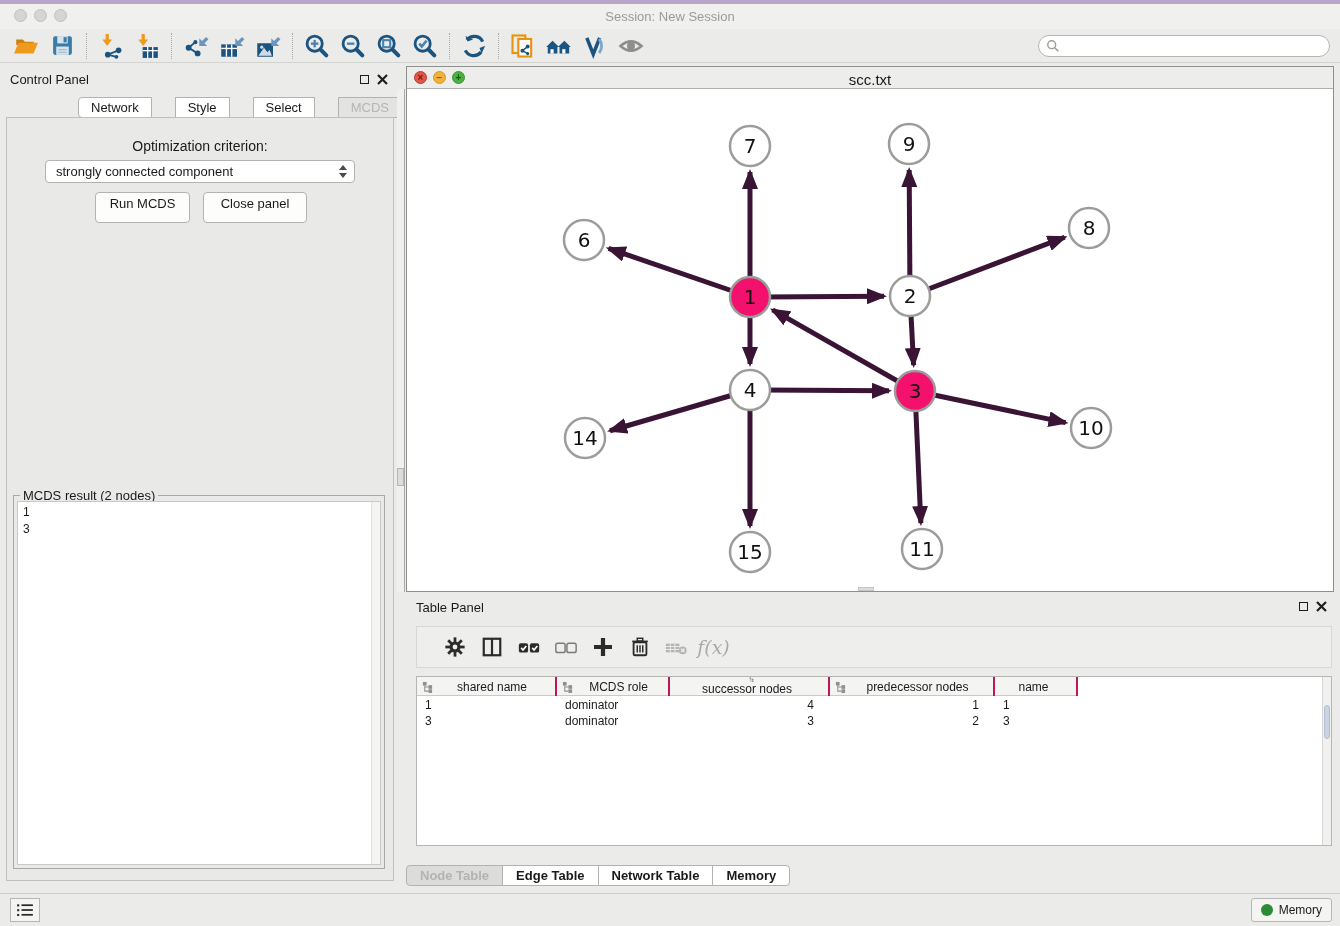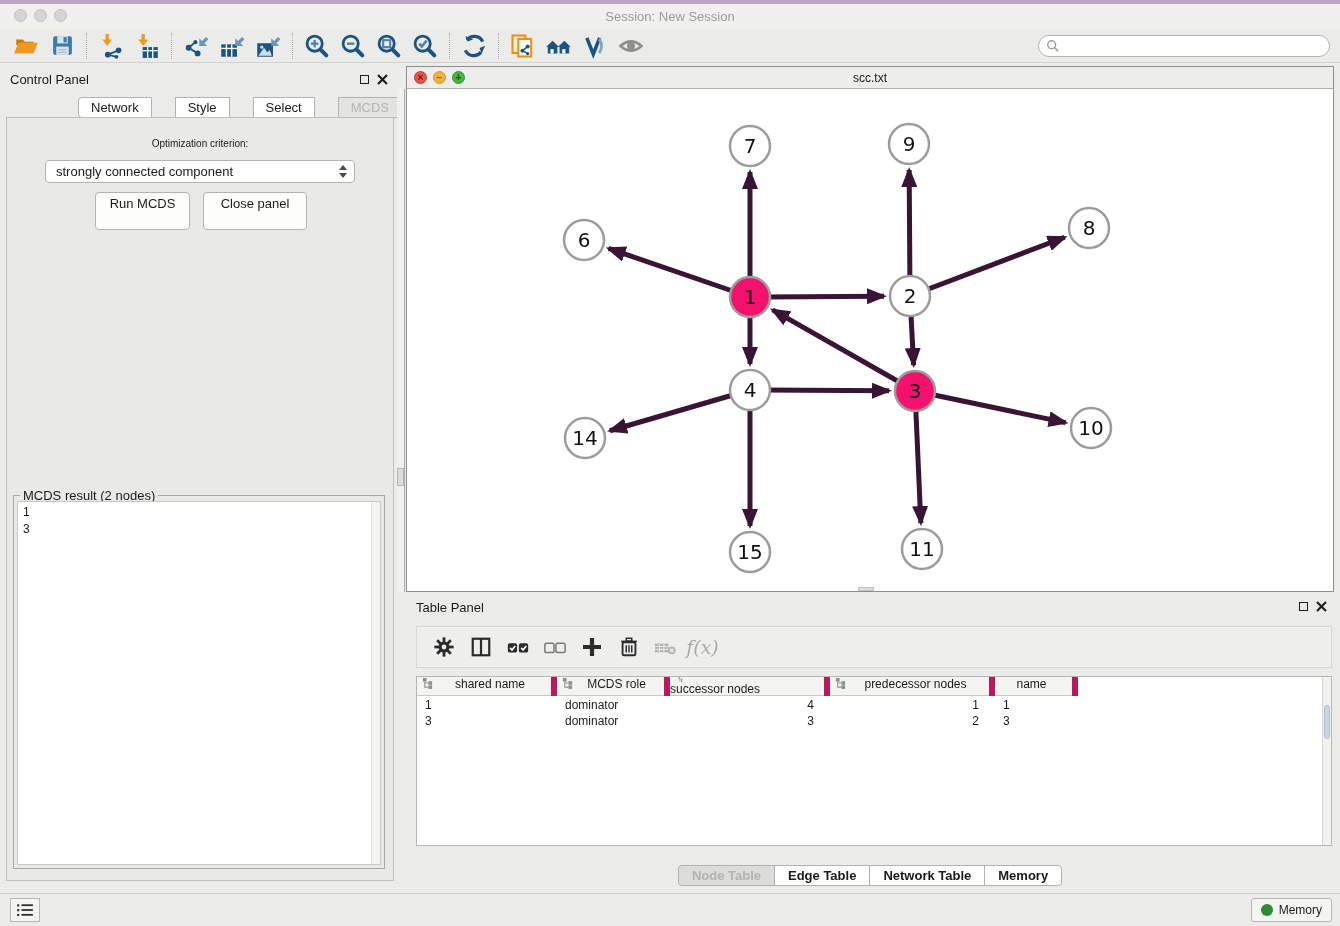--- a/index.html
+++ b/index.html
@@ -23,66 +23,66 @@
   
   .cp-title { left:10px; top:72px; font-size:13px; }
   .cp-float { left:360px; top:75px; }
   .cp-close { left:377px; top:74px; }
   .cp-tabs { left:78px; top:97px; display:flex;gap:24px; }
   .cp-tab { height:21px; line-height:19px; padding:0 12px; font-size:13px; background:#fff; border:1px solid #b2b2b0; margin-left:-1px; text-align:center; }
   .cp-tab:first-child { border-radius:4px 0 0 4px; margin-left:0; }
   .cp-tab:last-child { border-radius:0 4px 4px 0; }
   .cp-tab.active { background:#e3e3e1; color:#b5b5b3; }
   .cp-body { left:6px; top:117px; width:388px; height:764px; background:#e9e9e7; border:1px solid #bfbfbd; }
-  .opt-label { left:0; top:20px; width:100%; text-align:center; font-size:10px; }
+  .opt-label { left:0; top:20px; width:100%; text-align:center; font-size:14px; }
   .combo { left:38px; top:42px; width:310px; height:23px; background:#fff; border:1px solid #b3b3b1; border-radius:4px; font-size:13px; line-height:21px; padding-left:10px; }
   .combo-spin { position:absolute; right:7px; top:4px; }
   .combo-spin .up { width:0; height:0; border-left:4px solid transparent; border-right:4px solid transparent; border-bottom:5px solid #4a4a48; margin-bottom:3px; }
   .combo-spin .dn { width:0; height:0; border-left:4px solid transparent; border-right:4px solid transparent; border-top:5px solid #4a4a48; }
-  .cp-btn { height:38px; background:#fdfdfc; border:1px solid #b3b3b1; border-radius:4px; font-size:13px; text-align:center; line-height:21px; }
+  .cp-btn { height:31px; background:#fdfdfc; border:1px solid #b3b3b1; border-radius:4px; font-size:13px; text-align:center; line-height:21px; }
   .btn-run { left:88px; top:74px; width:95px; }
   .btn-close { left:196px; top:74px; width:104px; }
   .result-group { left:6px; top:377px; width:372px; height:374px; border:1px solid #a8a8a6;padding-left:33px; }
   .result-legend { position:absolute; left:6px; top:-8px; background:#e9e9e7; padding:0 3px; font-size:13px; }
   .result-box { position:absolute; left:3px; top:5px; right:3px; bottom:3px; background:#fff; border:1px solid #c9c9c7; }
   .result-text { position:absolute; left:5px; top:2px; font-size:12px; line-height:17px; white-space:pre; }
   .result-scroll { position:absolute; right:0; top:0; width:9px; height:100%; background:#f4f4f2; border-left:1px solid #e0e0de; }
 
   
   .vstrip { left:397px; top:89px; width:8px; height:503px; background:#f0f0ee; border-right:1px solid #a9a9a7; }
   .vstrip-handle { position:absolute; left:0; top:379px; width:7px; height:18px; background:#dcdcda; border:1px solid #b5b5b3; }
 
   
   .netframe { left:406px; top:66px; width:928px; height:526px; background:#fff; border:1px solid #8f8f8d; }
   .netframe-titlebar { position:absolute; left:0; top:0; width:100%; height:22px; background:#ededeb; border-bottom:1px solid #b0b0ae; }
-  .nf-title { position:absolute; width:100%; text-align:center; top:4px; font-size:12px; }
+  .nf-title { position:absolute; width:100%; text-align:center; top:4px; font-size:15px; }
   .mac-btn { position:absolute; top:4px; width:13px; height:13px; border-radius:50%; font-size:10px; font-weight:bold; text-align:center; line-height:12px; }
   .mac-close { left:7px;  background:#e0564a; border:1px solid #c0392e; color:#7d1a12; }
   .mac-min  { left:26px; background:#f2b13c; border:1px solid #d29a24; color:#8a5d12; }
   .mac-max  { left:45px; background:#4cb043; border:1px solid #349b2d; color:#135e0f; }
   .netcanvas { position:absolute; left:0; top:22px; width:926px; height:502px; background:#fff; }
   .net-grip { left:858px; top:587px; width:16px; height:4px; background:#dcdcda; border:1px solid #c5c5c3; }
 
   
   .tp-title { left:416px; top:600px; font-size:13px; }
   .tp-float { left:1299px; top:602px; }
   .tp-close { left:1316px; top:601px; }
-  .tp-toolbar { left:416px; top:626px; width:916px; height:42px; background:#eeeeec; border:1px solid #d7d7d5; display:flex; align-items:center; padding-left:8px; }
+  .tp-toolbar { left:416px; top:626px; width:916px; height:42px; background:#eeeeec; border:1px solid #d7d7d5; display:flex; align-items:center; padding-left:19px; }
   .tp-btn { width:37px; height:34px; display:flex; align-items:center; justify-content:center; }
   .tp-table { left:416px; top:676px; width:916px; height:170px; background:#fff; border:1px solid #b6b6b4; }
   .thead { position:absolute; left:0; top:0; width:661px; height:19px; background:#f4f4f2; border-bottom:1px solid #c9c9c7; display:flex; }
-  .th { height:19px; border-right:6px solid #be185d; display:flex; align-items:flex-start; font-size:12px; }
+  .th { height:19px; border-right:2px solid #be185d; display:flex; align-items:center; font-size:12px; }
   .th .th-icon { margin-left:5px; }
   .th .th-label { flex:1; text-align:center; padding-right:4px; }
   .tbody { position:absolute; left:0; top:20px; width:661px; }
   .tr { display:flex; height:16px; }
   .td { font-size:12px; line-height:16px; overflow:hidden; }
   .tp-scroll { position:absolute; right:0; top:0; width:9px; height:100%; background:#f1f1ef; border-left:1px solid #d6d6d4; }
   .tp-scroll-thumb { position:absolute; left:1px; top:28px; width:6px; height:34px; background:#c9d4e2; border:1px solid #b3bfd0; border-radius:3px; }
-  .tp-tabs { left:406px; top:865px; width:928px; display:flex; justify-content:center; }
+  .tp-tabs { left:406px; top:865px; width:928px; display:flex; }
   .tp-tab { height:21px; line-height:19px; padding:0 13px; font-size:13px; font-weight:bold; background:#fff; border:1px solid #b2b2b0; margin-left:-1px; }
   .tp-tab:first-child { border-radius:4px 0 0 4px; margin-left:0; }
   .tp-tab:last-child { border-radius:0 4px 4px 0; }
   .tp-tab.active { background:#dcdcda; color:#b3b3b1; }
 
   
   .statusbar { left:0; top:893px; width:1340px; height:33px; background:#ebebe9; border-top:1px solid #cbcbc9; }
   .sb-list-btn { position:absolute; left:10px; top:4px; width:30px; height:24px; background:#f4f4f2; border:1px solid #b6b6b4; display:flex; align-items:center; justify-content:center; }
   .sb-memory { position:absolute; right:8px; top:4px; height:24px; background:#f4f4f2; border:1px solid #b6b6b4; border-radius:3px; display:flex; align-items:center; padding:0 9px; font-size:12px; }
   .mem-dot { width:12px; height:12px; border-radius:50%; background:#2e8b35; margin-right:6px; }

